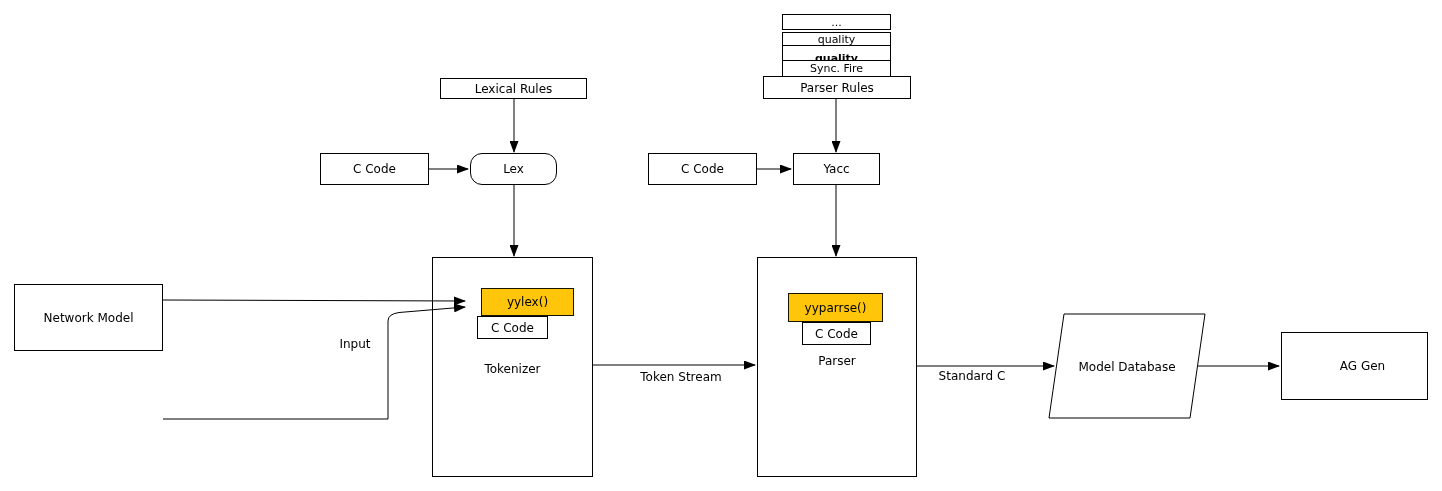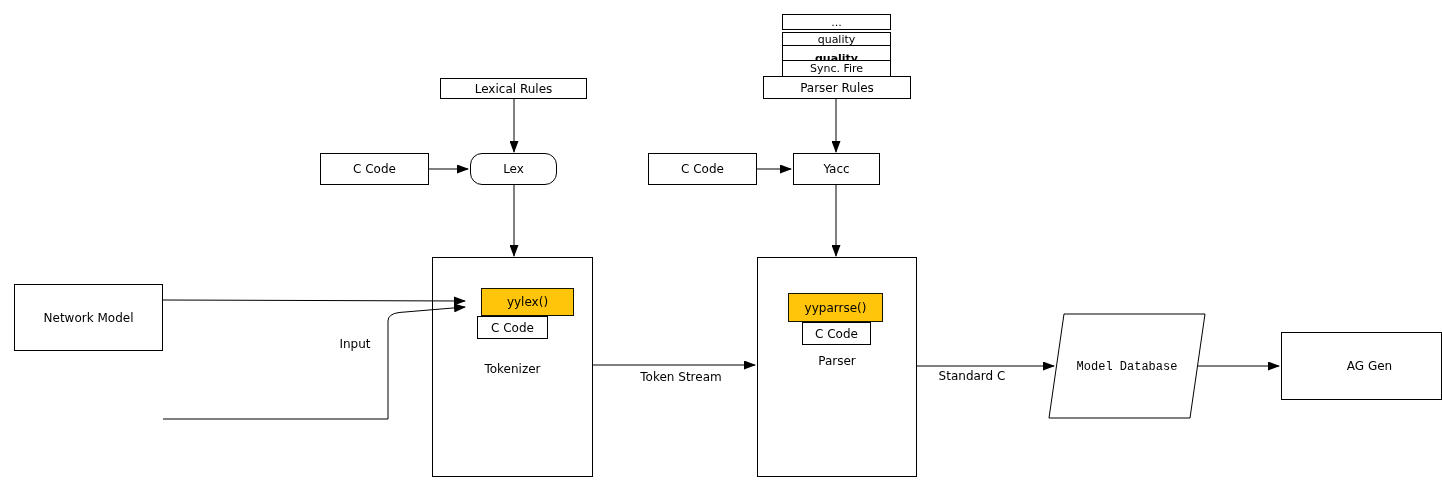--- a/index.html
+++ b/index.html
@@ -139,23 +139,23 @@
   <div class="box transparent" style="left:757px; top:257px; width:160px; height:220px; align-items:flex-start;">
     <span class="container-label" style="top:96px;">Parser</span>
   </div>
   <div class="fn-box" style="left: 788px; top: 293px; width: 95px; height: 29px; background: rgb(255, 197, 10);">
     <span>yyparrse()</span>
   </div>
   <div class="box" style="left:802px; top:322px; width:69px; height:23px;">
     <span>C Code</span>
   </div>
 
-  <div class="edge-label" style="left:1049px; top:360px; width:156px;font-family:Liberation Mono, monospace;">Model Database</div>
+  <div class="edge-label" style="left:1049px; top:360px; width:156px;">Model Database</div>
 
-  <div class="box" style="left:1281px; top:332px; width:161px; height:68px;padding-left:16px;">
+  <div class="box" style="left:1281px; top:332px; width:147px; height:68px;padding-left:16px;">
     <span>AG Gen</span>
   </div>
 
   <div class="edge-label" style="left:320px; top:315px; width:70px;margin-top:22px;">Input</div>
   <div class="edge-label" style="left:631px; top:370px; width:100px;">Token Stream</div>
   <div class="edge-label" style="left:922px; top:369px; width:100px;">Standard C</div>
 
 </div>
 
 </body></html>

